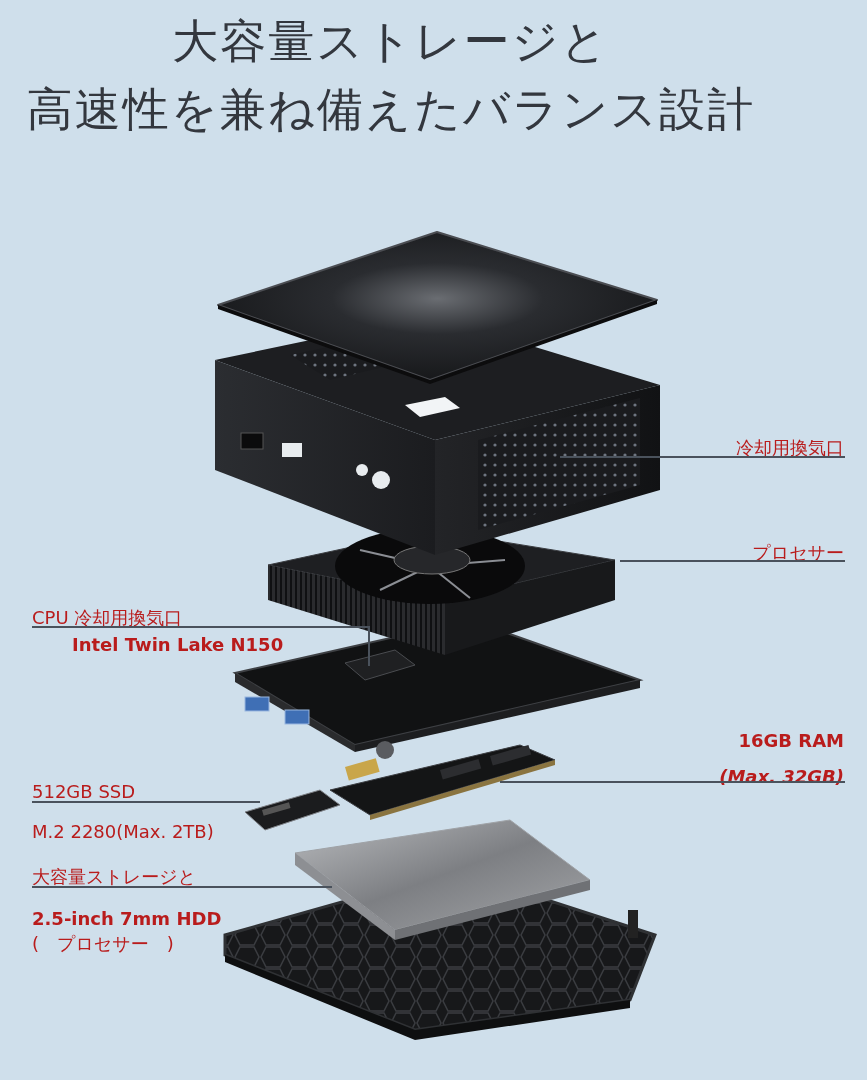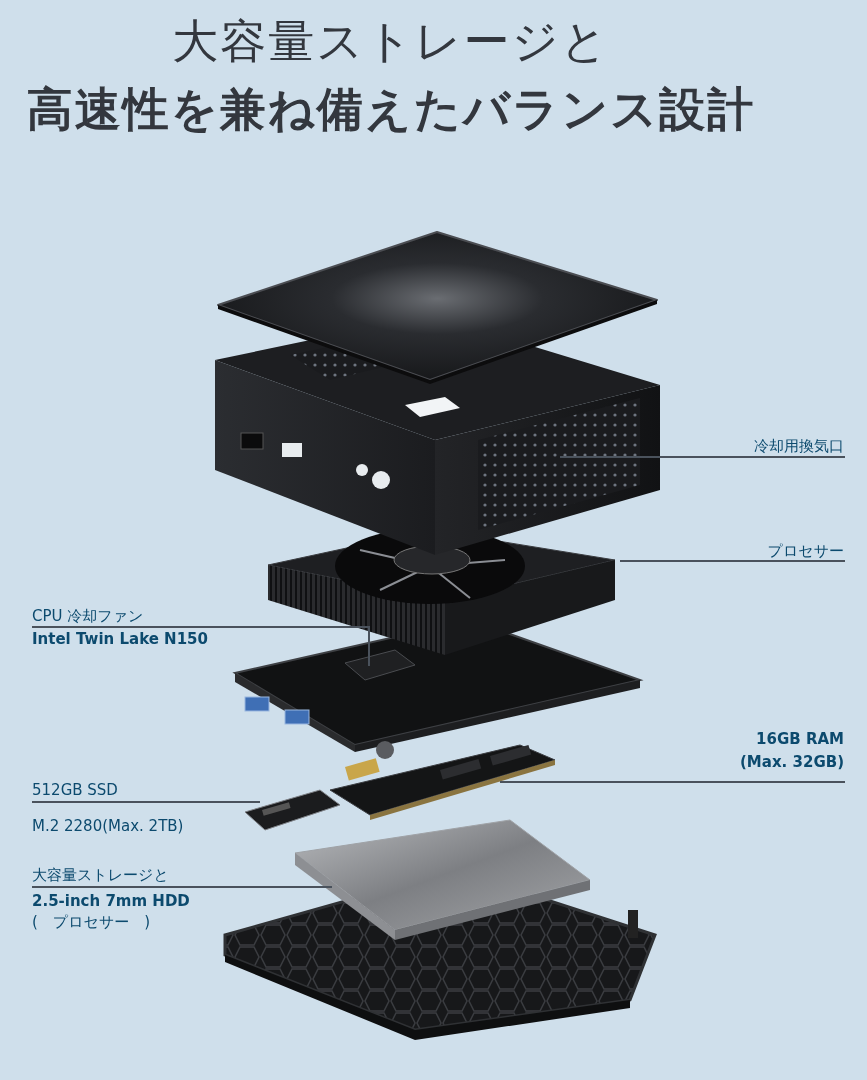--- a/index.html
+++ b/index.html
@@ -9,23 +9,23 @@
       font-family: "DejaVu Sans", "Liberation Sans", sans-serif;
       color: #3a3f47;
       position: relative;
     }
     .title {
       position: absolute; left: 0; width: 782px; text-align: center;
       font-size: 46px; font-weight: 400; letter-spacing: 2px; color: #33373e;
       line-height: 1.1;
     }
     .title.l1 { top: 16px; }
-    .title.l2 { top: 84px; font-weight: bold; }
+    .title.l2 { top: 84px; }
     svg.product { position: absolute; left: 0; top: 0; }
-    .label { position: absolute; font-size: 15px; color: #0c4a6e; white-space: nowrap; line-height: 1.35; }
+    .label { position: absolute; font-size: 18px; color: #b91c1c; white-space: nowrap; line-height: 1.35; }
     .label .bold { font-weight: 700; }
     .label.right { text-align: right; }
     .leader { position: absolute; height: 2px; background: #4a525c; }
     .leader-v { position: absolute; width: 2px; background: #4a525c; }
   </style>
 </head>
 <body>
 
 <div class="title l1">大容量ストレージと</div>
 <div class="title l2">高速性を兼ね備えたバランス設計</div>
@@ -137,36 +137,36 @@
   <span>冷却用換気口</span>
 </div>
 <div class="leader" style="left:560px; top:456px; width:285px;"></div>
 
 <div class="label right" style="right:23px; top:541px;">
   <span>プロセサー</span>
 </div>
 <div class="leader" style="left:620px; top:560px; width:225px;"></div>
 
 <div class="label" style="left:32px; top:606px;">
-  <div>CPU 冷却ファン</div>
-  <div class="bold" style="margin-top:3px;">Intel Twin Lake N150</div>
+  <div>CPU 冷却用換気口</div>
+  <div class="bold" style="margin-top:3px;margin-left:40px;">Intel Twin Lake N150</div>
 </div>
 <div class="leader" style="left:32px; top:626px; width:338px;"></div>
 <div class="leader-v" style="left:368px; top:626px; height:40px;"></div>
 
 <div class="label right bold" style="right:23px; top:729px; font-weight:700;">
   <div>16GB RAM</div>
-  <div style="margin-top:3px;">(Max. 32GB)</div>
+  <div style="margin-top:12px;font-style:italic;">(Max. 32GB)</div>
 </div>
 <div class="leader" style="left:500px; top:781px; width:345px;"></div>
 
 <div class="label bold" style="left:32px; top:780px; font-weight:400;">
   <div>512GB SSD</div>
   <div style="margin-top:16px;">M.2 2280(Max. 2TB)</div>
 </div>
 <div class="leader" style="left:32px; top:801px; width:228px;"></div>
 
 <div class="label" style="left:32px; top:865px;">
   <div>大容量ストレージと</div>
-  <div class="bold" style="margin-top:6px;">2.5-inch 7mm HDD</div>
+  <div class="bold" style="margin-top:18px;">2.5-inch 7mm HDD</div>
   <div>(　プロセサー　)</div>
 </div>
 <div class="leader" style="left:32px; top:886px; width:300px;"></div>
 
 </body></html>

